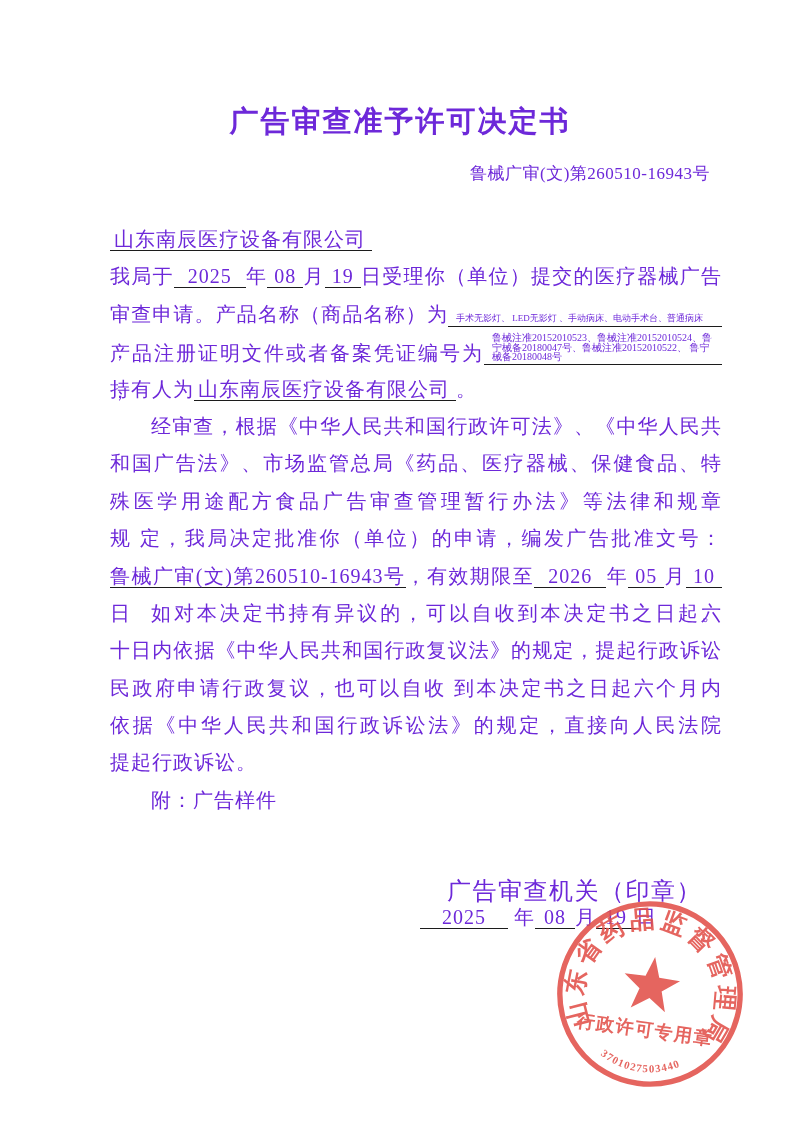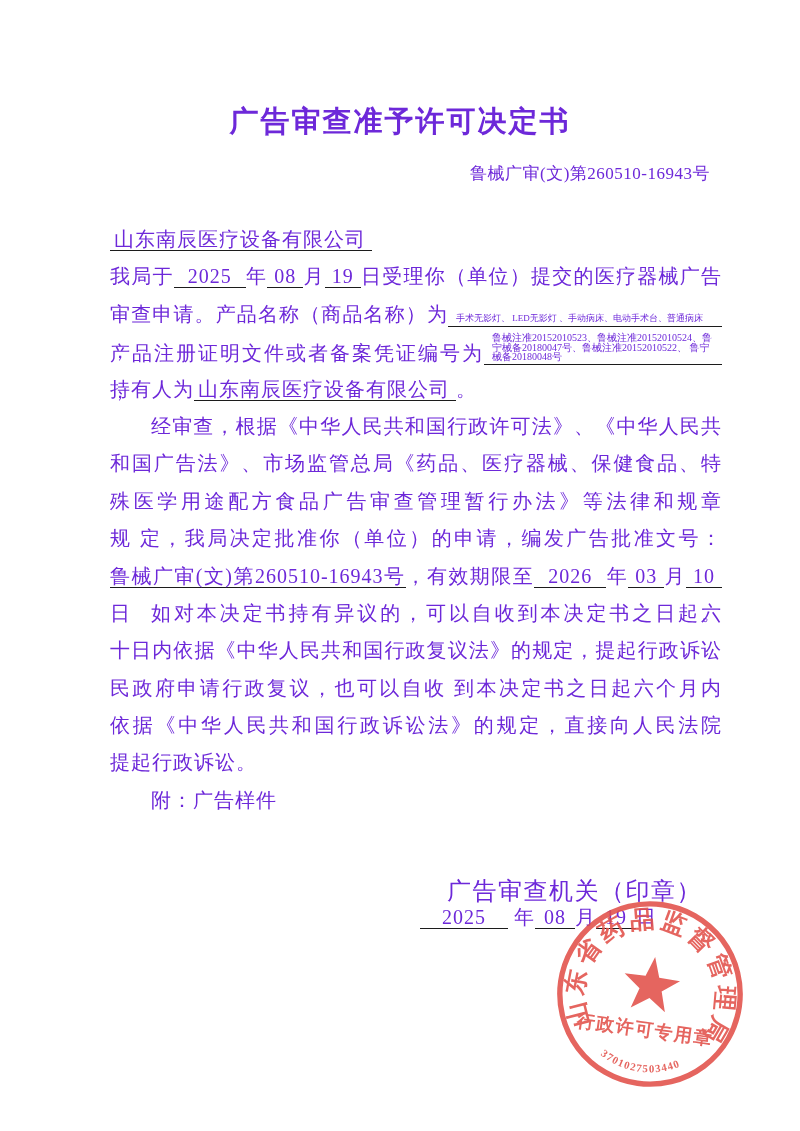--- a/index.html
+++ b/index.html
@@ -73,21 +73,21 @@
 
     <div class="line fill"><span>产品注册证明文件或者备案凭证编号为</span><span class="fill-sm fill-regnos">鲁械注准20152010523、鲁械注准20152010524、鲁宁械备20180047号、鲁械注准20152010522、 鲁宁械备20180048号</span><span>，</span></div>
 
     <div class="line"><span>持有人为</span><span class="u u-name">山东南辰医疗设备有限公司</span><span>。</span></div>
 
     <div class="line fill indent">经审查，根据《中华人民共和国行政许可法》、《中华人民共</div>
     <div class="line fill">和国广告法》、市场监管总局《药品、医疗器械、保健食品、特</div>
     <div class="line fill">殊医学用途配方食品广告审查管理暂行办法》等法律和规章</div>
     <div class="line fill">规 定，我局决定批准你（单位）的申请，编发广告批准文号：</div>
 
-    <div class="line fill"><span class="u">鲁械广审(文)第260510-16943号</span><span>，有效期限至</span><span class="u u-year">2026</span><span>年</span><span class="u u-md">03</span><span>月</span><span class="u u-md">10</span><span>日。</span></div>
+    <div class="line fill"><span class="u">鲁械广审(文)第260510-16943号</span><span>，有效期限至</span><span class="u u-year">2026</span><span>年</span><span class="u u-md">05</span><span>月</span><span class="u u-md">10</span><span>日。</span></div>
 
     <div class="line fill indent">如对本决定书持有异议的，可以自收到本决定书之日起六</div>
     <div class="line fill">十日内依据《中华人民共和国行政复议法》的规定，提起行政诉讼</div>
     <div class="line fill">民政府申请行政复议，也可以自收 到本决定书之日起六个月内</div>
     <div class="line fill">依据《中华人民共和国行政诉讼法》的规定，直接向人民法院</div>
     <div class="line">提起行政诉讼。</div>
 
     <div class="line indent">附：广告样件</div>
 
   </div>

